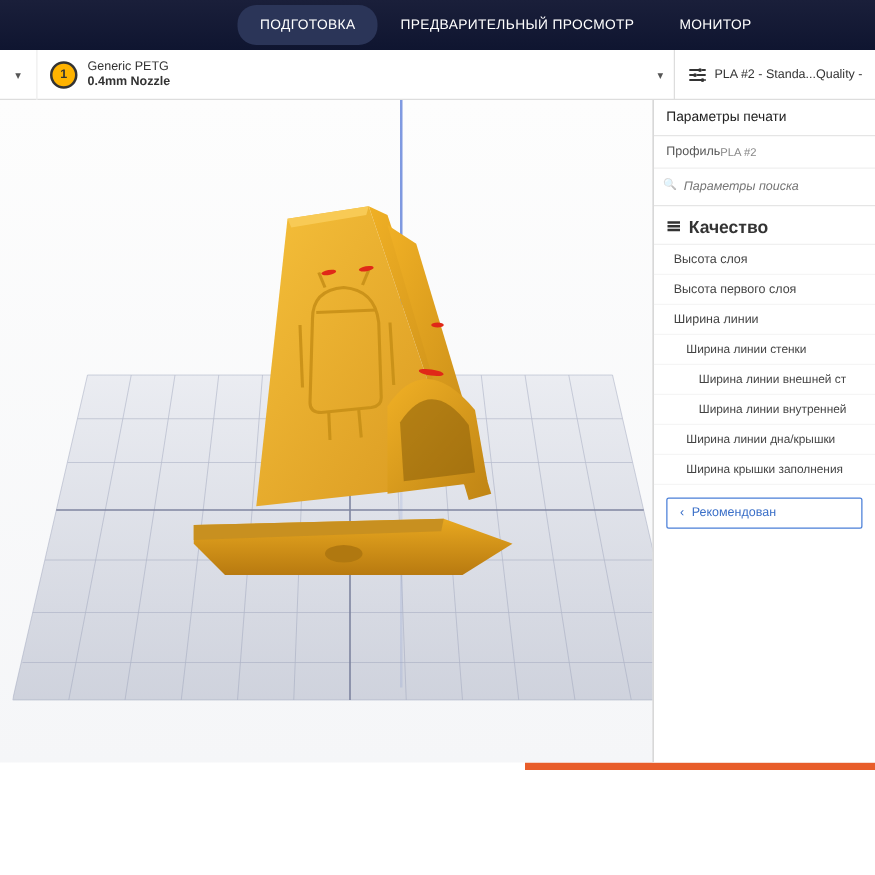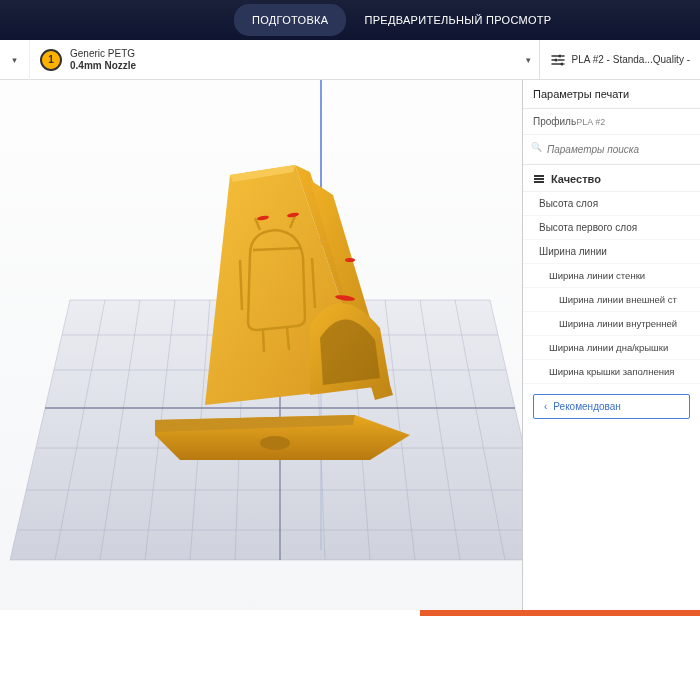--- a/index.html
+++ b/index.html
@@ -16,21 +16,20 @@
   .tab {
     color: #fff;
     font-size: 11px;
     padding: 10px 18px;
     cursor: pointer;
     letter-spacing: 0.3px;
   }
   .tab.active {
     background: #2b3558;
     border-radius: 15px;
-    margin-left: 44px;
   }
   
   .toolbar {
     height: 40px;
     background: #fff;
     border-bottom: 1px solid #ddd;
     display: flex;
     align-items: center;
   }
   .left-group { display: flex; align-items: center; flex: 1; }
@@ -121,21 +120,21 @@
     font-size: 10px; font-style: italic; color: #aaa;
     padding: 3px 2px 3px 16px;
     background: transparent;
   }
   .search-wrap { position: relative; }
   .search-wrap::before {
     content: "🔍"; position: absolute; left: 0; top: 1px; font-size: 9px; opacity: 0.4;
   }
   .section-title {
     padding: 8px 10px 6px 10px;
-    font-weight: bold; font-size: 11px;
+    font-weight: bold; font-size: 14px;
     display: flex; align-items: center; gap: 6px;
     border-bottom: 1px solid #f0f0f0;
   }
   .setting-item {
     padding: 6px 10px 6px 16px;
     font-size: 10px; color: #444;
     border-bottom: 1px solid #f5f5f5;
     cursor: pointer;
   }
   .setting-item.sub { padding-left: 26px; font-size: 9.5px; }
@@ -153,20 +152,21 @@
     background: linear-gradient(to right, #fff 60%, #e85d2a 60%, #e85d2a 100%);
   }
   .bottom-space { height: 84px; background: #fff; }
 </style>
 </head>
 <body>
 
 <div class="top-tabs">
   <div class="tab active">ПОДГОТОВКА</div>
   <div class="tab">ПРЕДВАРИТЕЛЬНЫЙ ПРОСМОТР</div>
+  <div class="tab">МОНИТОР</div>
 </div>
 
 <div class="toolbar">
   <div class="left-group">
     <div class="dropdown-arrow">▾</div>
     <div class="material">
       <div class="mat-icon">1</div>
       <div class="mat-text">
         <span>Generic PETG</span>
         <b>0.4mm Nozzle</b>

